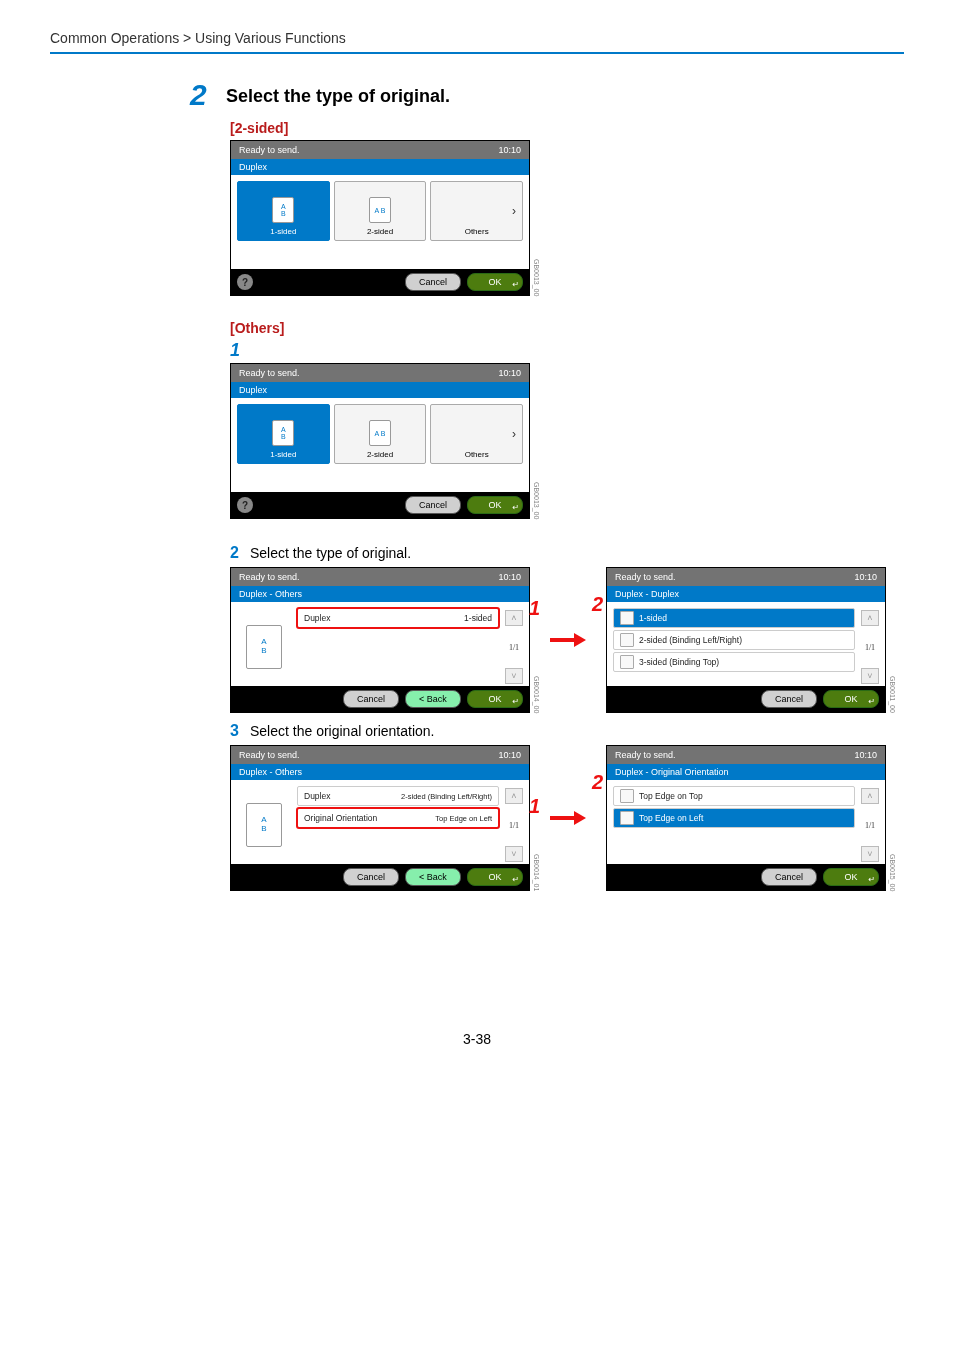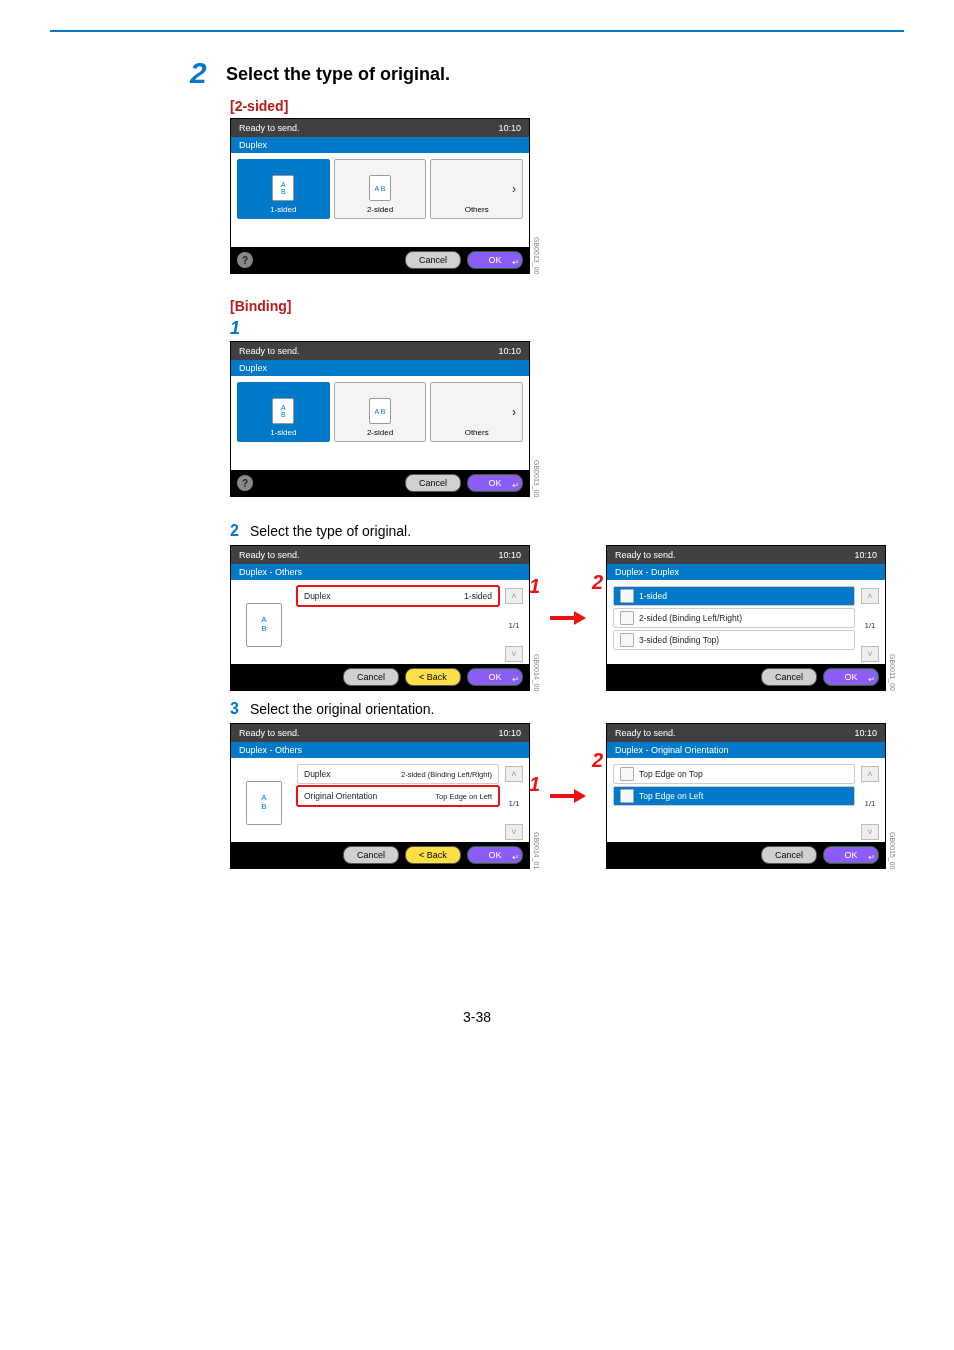--- a/index.html
+++ b/index.html
@@ -94,21 +94,21 @@
   .panel {
     width: 300px;
     border: 1px solid #000;
     background: #fff;
     font-size: 9px;
   }
   .panel.narrow {
     width: 280px;
   }
   .panel-top {
-    background: #404040;
+    background: #737373;
     color: #fff;
     display: flex;
     justify-content: space-between;
     padding: 4px 8px;
     font-size: 9px;
   }
   .panel-crumb {
     background: #0079c8;
     color: #fff;
     padding: 3px 8px;
@@ -190,22 +190,22 @@
   }
   .btn {
     min-width: 56px;
     text-align: center;
     padding: 3px 10px;
     border-radius: 8px;
     font-size: 9px;
     border: 1px solid #555;
   }
   .btn-cancel { background: #d0d0d0; color: #000; }
-  .btn-back   { background: #fde047; color: #000; }
-  .btn-ok     { background: #8b5cf6; color: #fff; border-color:#2a6a15; position: relative; }
+  .btn-back   { background: #86efac; color: #000; }
+  .btn-ok     { background: #4d7c0f; color: #fff; border-color:#2a6a15; position: relative; }
   .btn-ok .enter {
     position: absolute;
     right: 3px;
     bottom: 1px;
     font-size: 8px;
   }
   .ref-code {
     position: absolute;
     right: -10px;
     bottom: 0;
@@ -278,20 +278,21 @@
     justify-content: space-between;
     padding: 2px 0;
   }
   .scroll-col .arr-up, .scroll-col .arr-dn {
     width: 18px; height: 16px; border:1px solid #bbb; background:#eee;
     display:flex;align-items:center;justify-content:center;font-size:9px;color:#999;
   }
   .scroll-col .pg {
     font-size: 8px;
     color: #333;
+    font-family: Liberation Serif, serif;
   }
 
   .callout {
     position: absolute;
     right: -10px;
     font-size: 20px;
     font-weight: 900;
     font-style: italic;
     color: #e11;
   }
@@ -328,20 +329,21 @@
   .page-foot {
     text-align: center;
     font-size: 14px;
     margin-top: 140px;
   }
 </style>
 </head>
 <body>
 
 <div class="page">
+  <div class="breadcrumb">Common Operations &gt; Using Various Functions</div>
   <div class="hr"></div>
 
   <div class="step-row">
     <div class="step-num">2</div>
     <div class="step-title">Select the type of original.</div>
   </div>
 
   
   <div class="sub-head">[2-sided]</div>
 
@@ -371,21 +373,21 @@
       <div class="panel-bot">
         <div class="help">?</div>
         <div class="btn btn-cancel">Cancel</div>
         <div class="btn btn-ok"><span>OK</span><span class="enter">↵</span></div>
       </div>
     </div>
     <div class="ref-code">GB0013_00</div>
   </div>
 
   
-  <div class="sub-head" style="margin-top:14px">[Binding]</div>
+  <div class="sub-head" style="margin-top:14px">[Others]</div>
   <div class="sub-step-solo">1</div>
 
   <div class="panel-wrap">
     <div class="panel">
       <div class="panel-top">
         <span>Ready to send.</span>
         <span>10:10</span>
       </div>
       <div class="panel-crumb">Duplex</div>
       <div class="panel-body">

